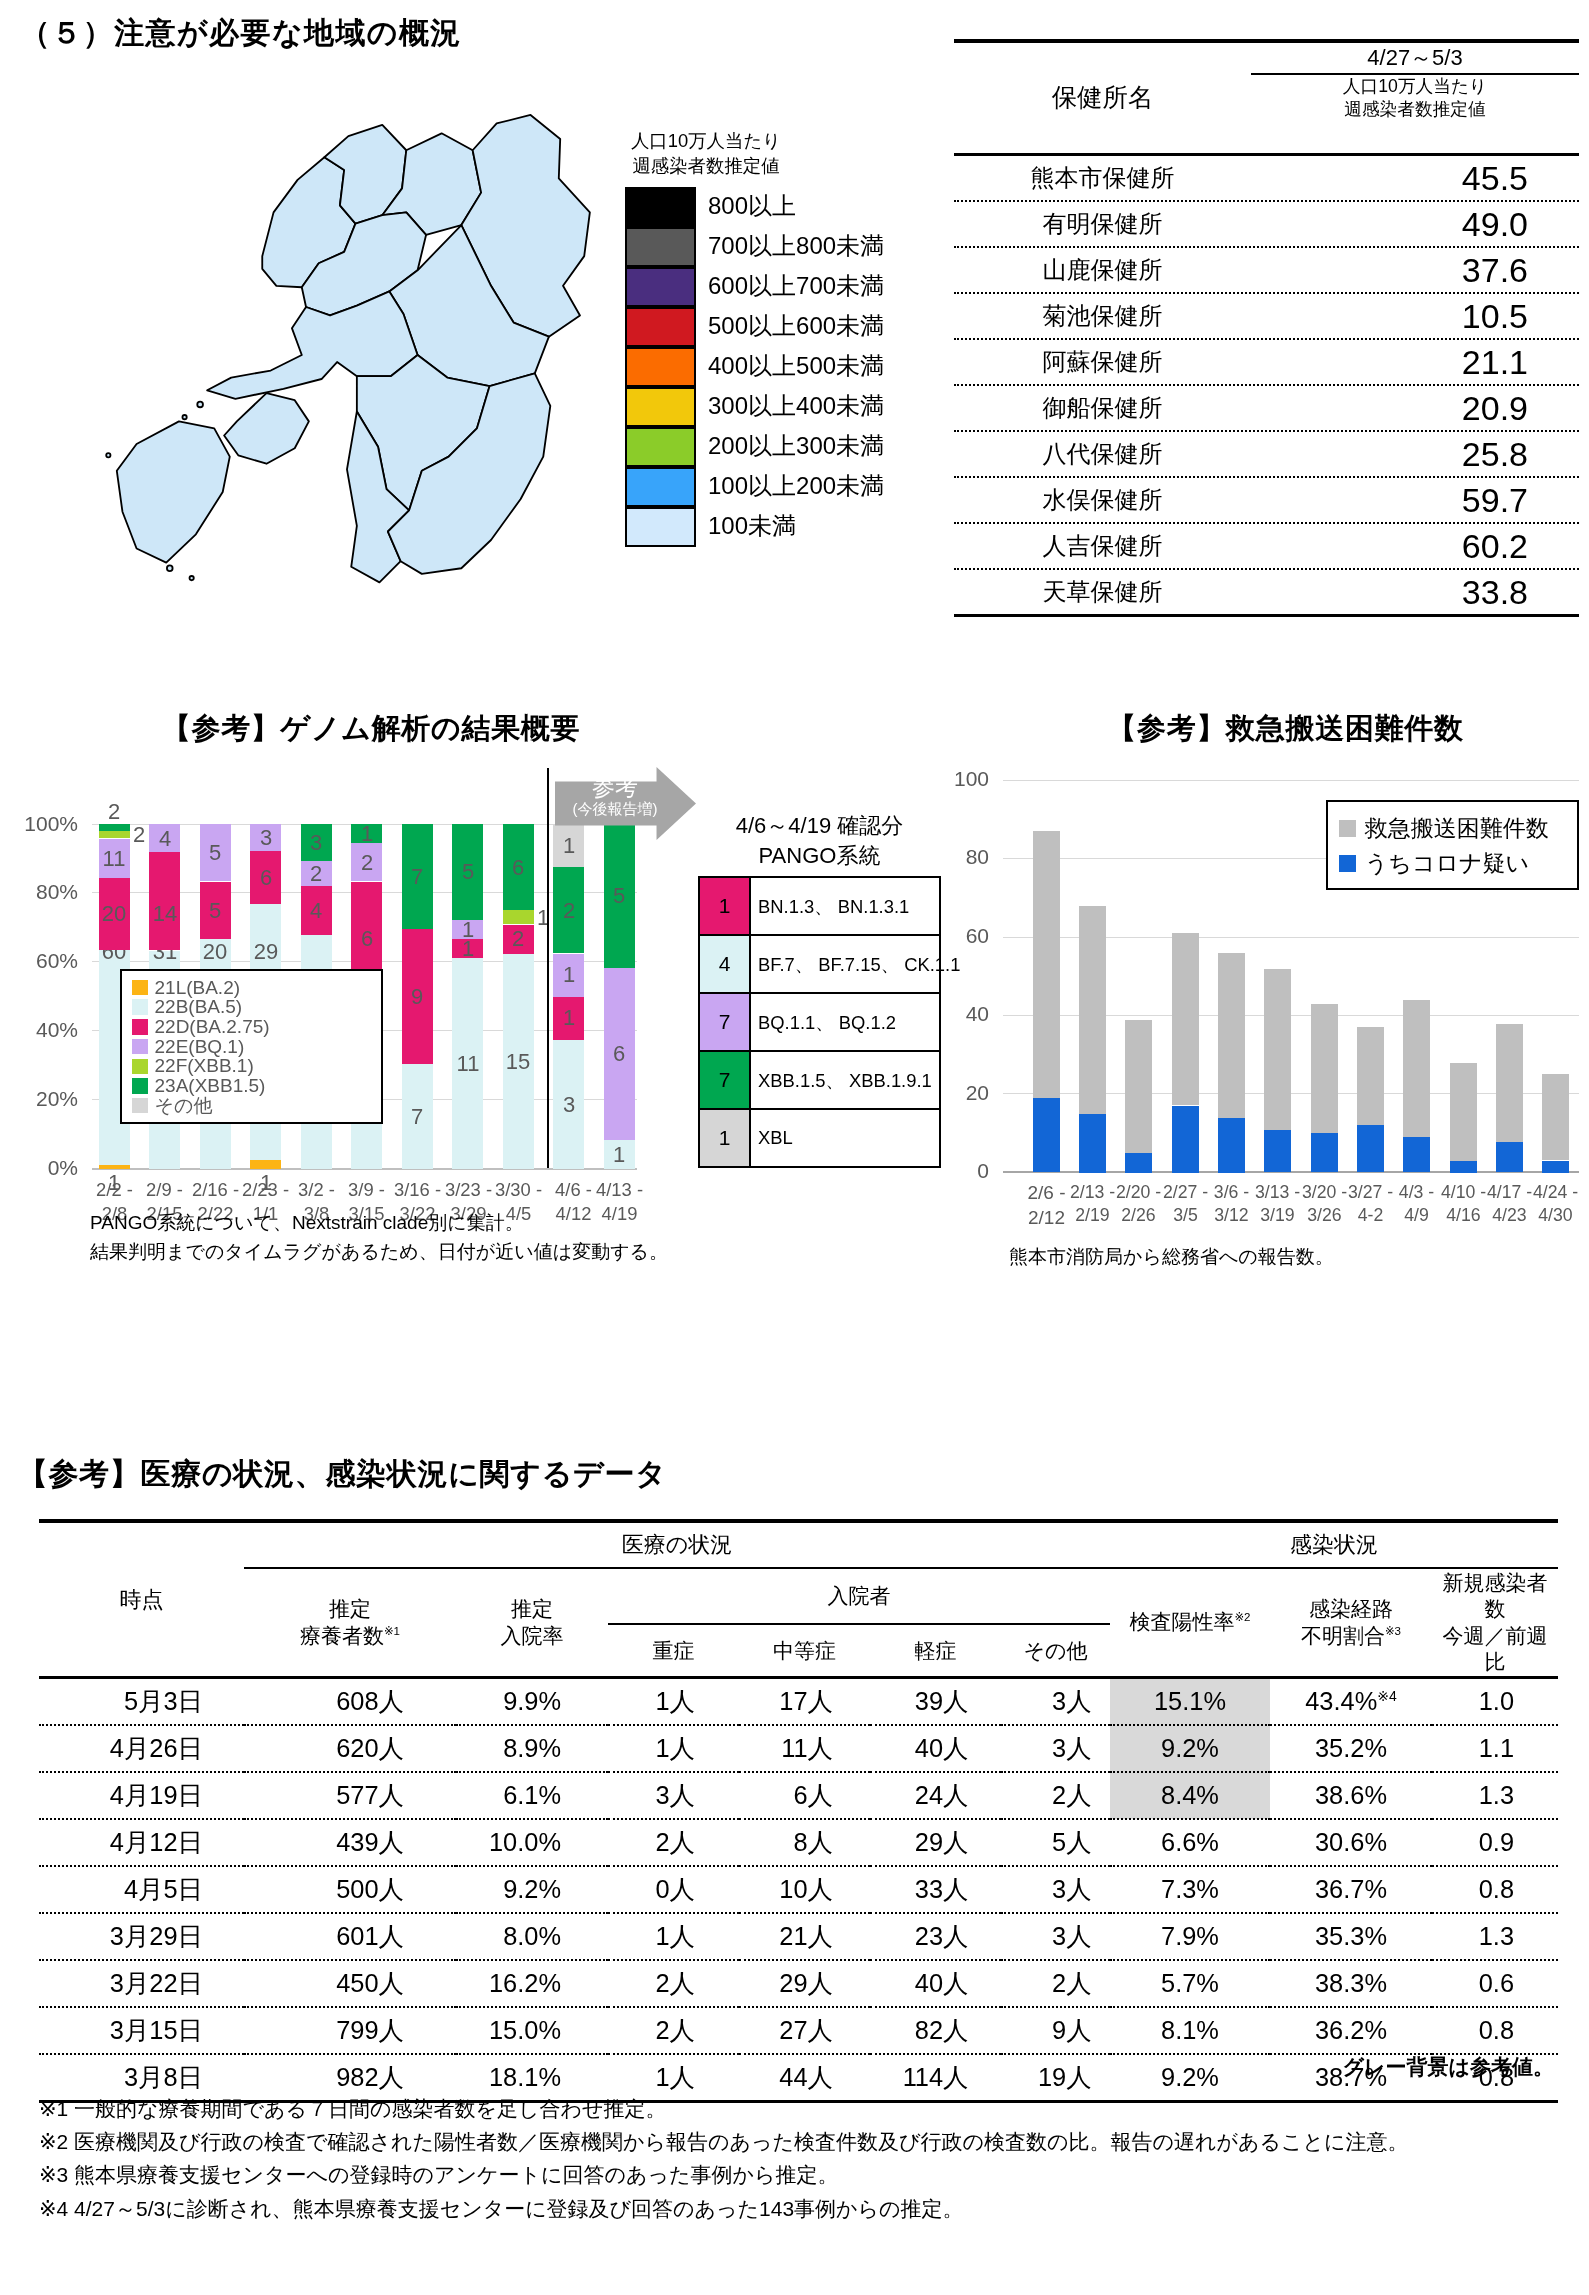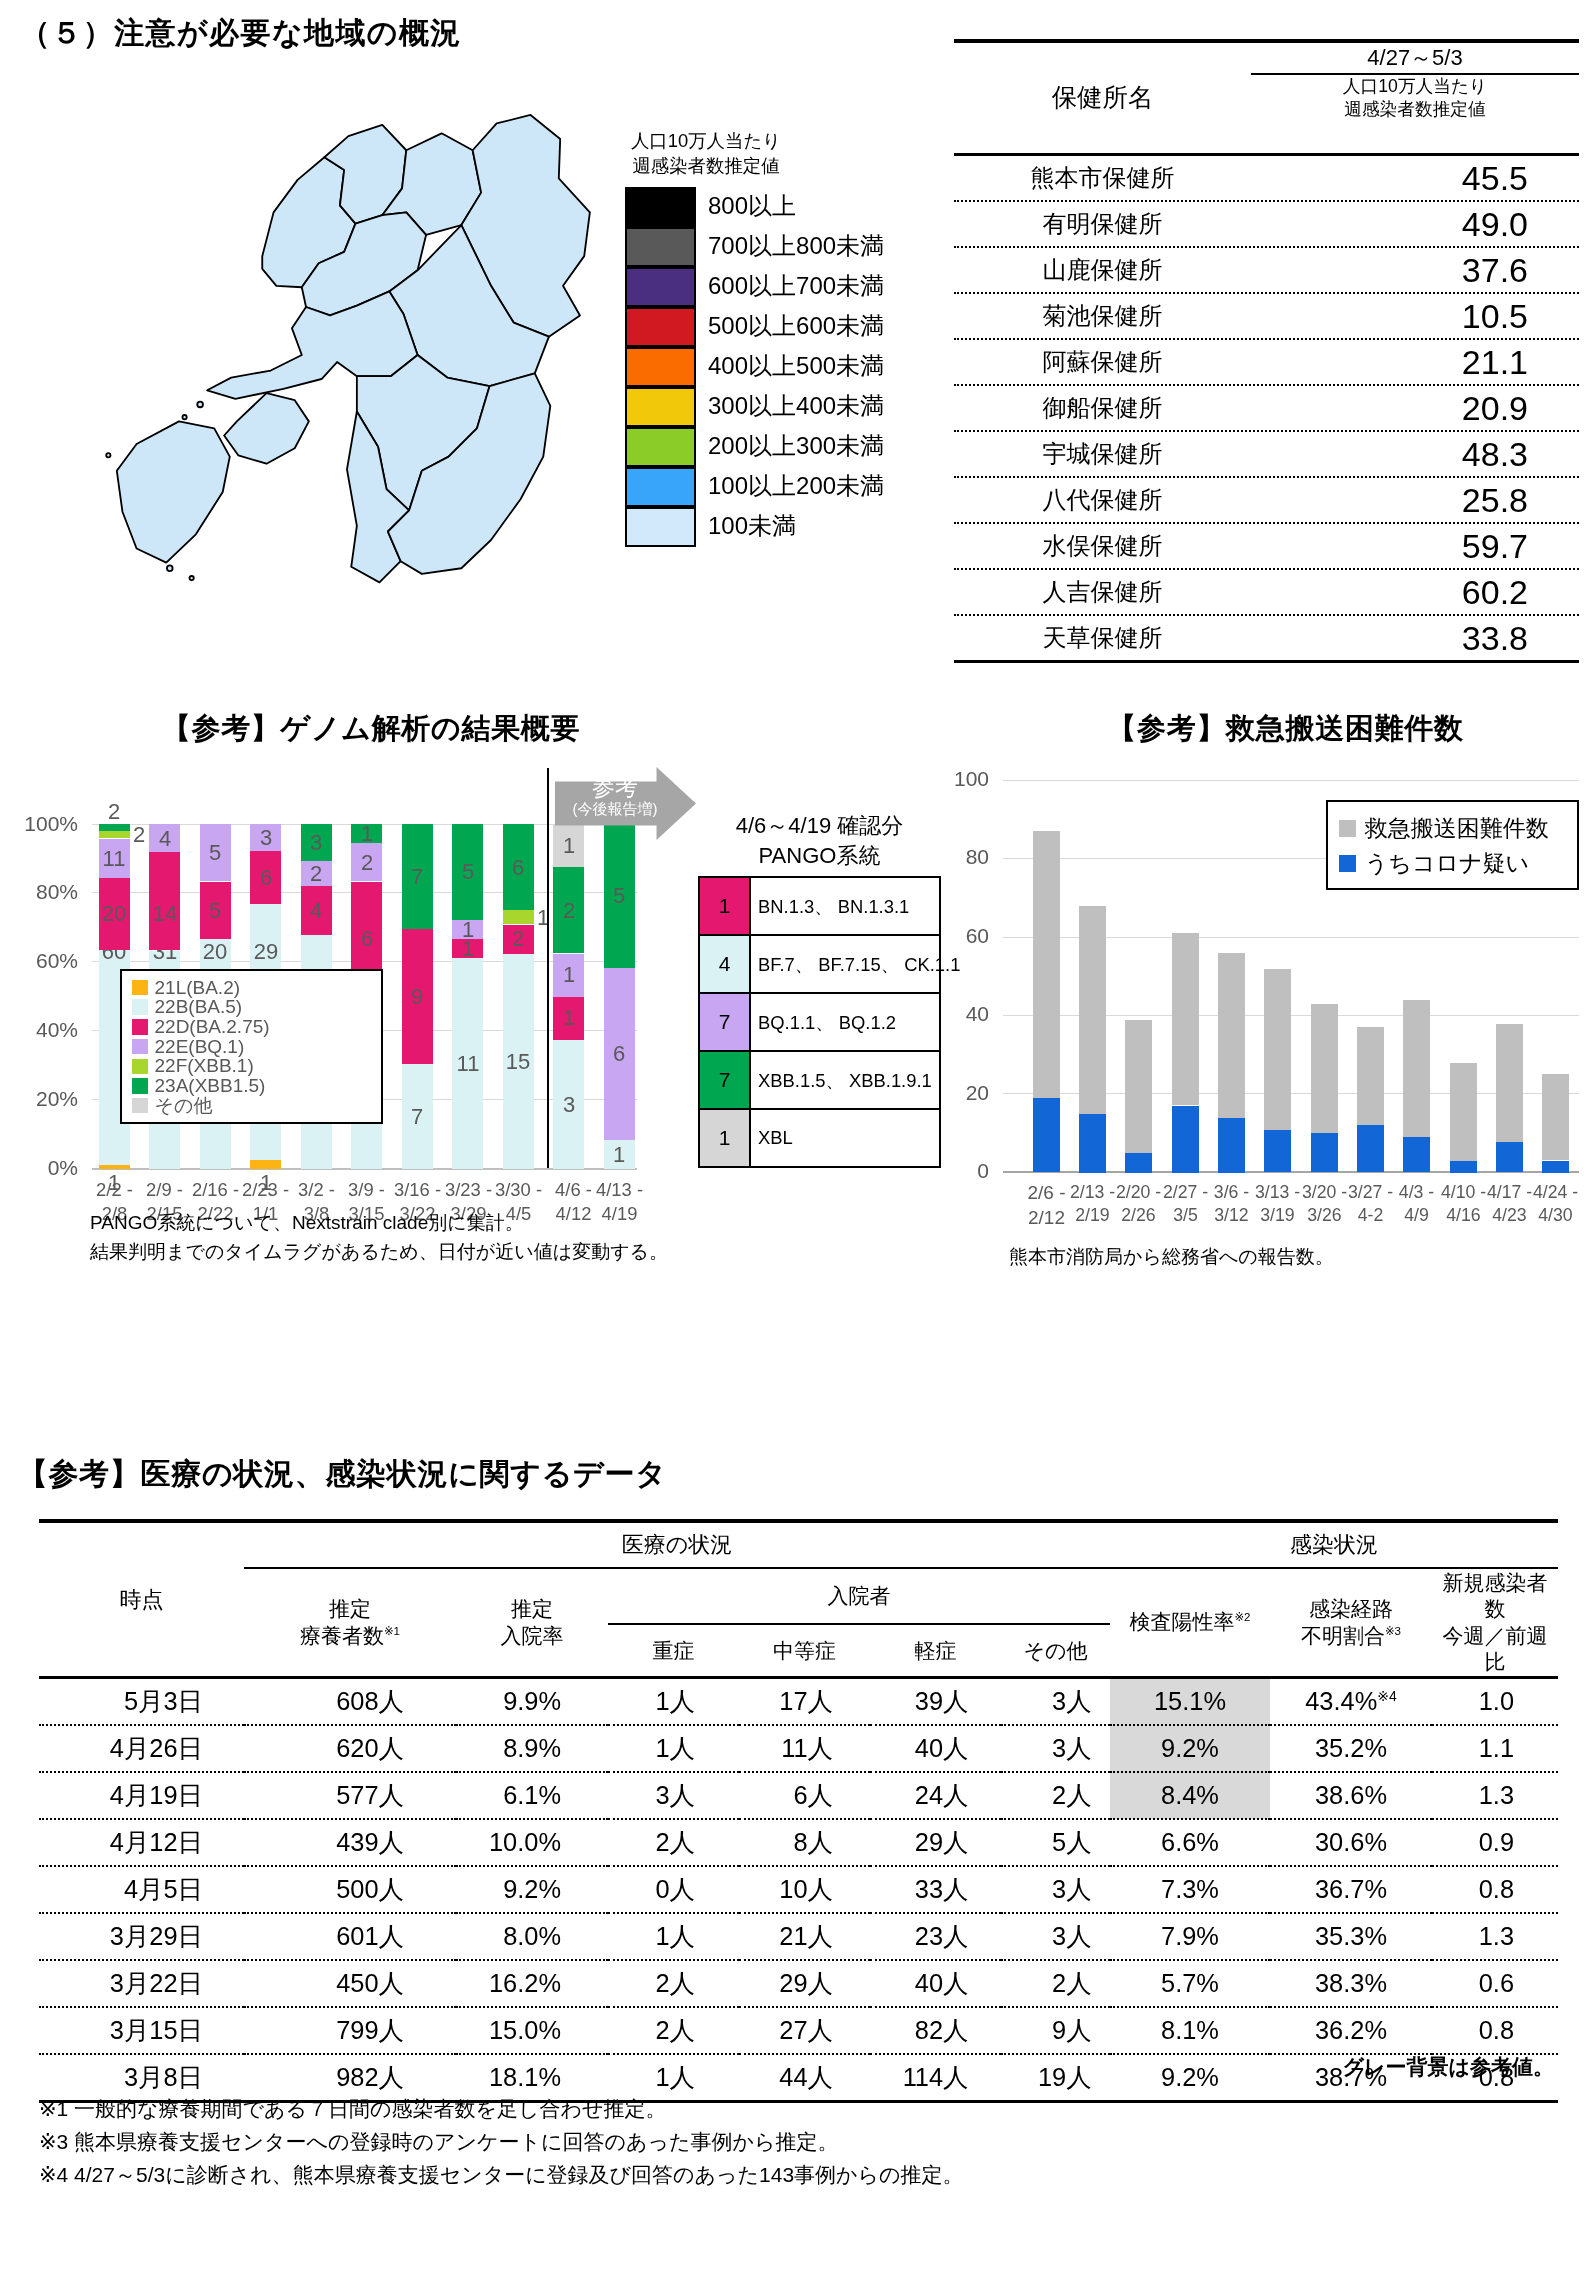--- a/index.html
+++ b/index.html
@@ -180,24 +180,20 @@
           <div class="ht-name">菊池保健所</div>
           <div class="ht-val">10.5</div>
         </div>
         <div class="ht-row">
           <div class="ht-name">阿蘇保健所</div>
           <div class="ht-val">21.1</div>
         </div>
         <div class="ht-row">
           <div class="ht-name">御船保健所</div>
           <div class="ht-val">20.9</div>
-        </div>
-        <div class="ht-row">
-          <div class="ht-name">宇城保健所</div>
-          <div class="ht-val">48.3</div>
         </div>
         <div class="ht-row">
           <div class="ht-name">八代保健所</div>
           <div class="ht-val">25.8</div>
         </div>
         <div class="ht-row">
           <div class="ht-name">水俣保健所</div>
           <div class="ht-val">59.7</div>
         </div>
         <div class="ht-row">
@@ -667,18 +663,19 @@
           <td class="c6">19人</td>
           <td class="c7">9.2%</td>
           <td class="c8">38.7%</td>
           <td class="c9">0.8</td>
         </tr>
       </tbody>
   </table>
   <div class="abs" id="gray-note">グレー背景は参考値。</div>
   <div class="abs" id="footnotes">
       <div>※1 一般的な療養期間である７日間の感染者数を足し合わせ推定。</div>
+      <div>※2 医療機関及び行政の検査で確認された陽性者数／医療機関から報告のあった検査件数及び行政の検査数の比。報告の遅れがあることに注意。</div>
       <div>※3 熊本県療養支援センターへの登録時のアンケートに回答のあった事例から推定。</div>
       <div>※4 4/27～5/3に診断され、熊本県療養支援センターに登録及び回答のあった143事例からの推定。</div>
     </div>
 
 </div>
 
 
 </body></html>

